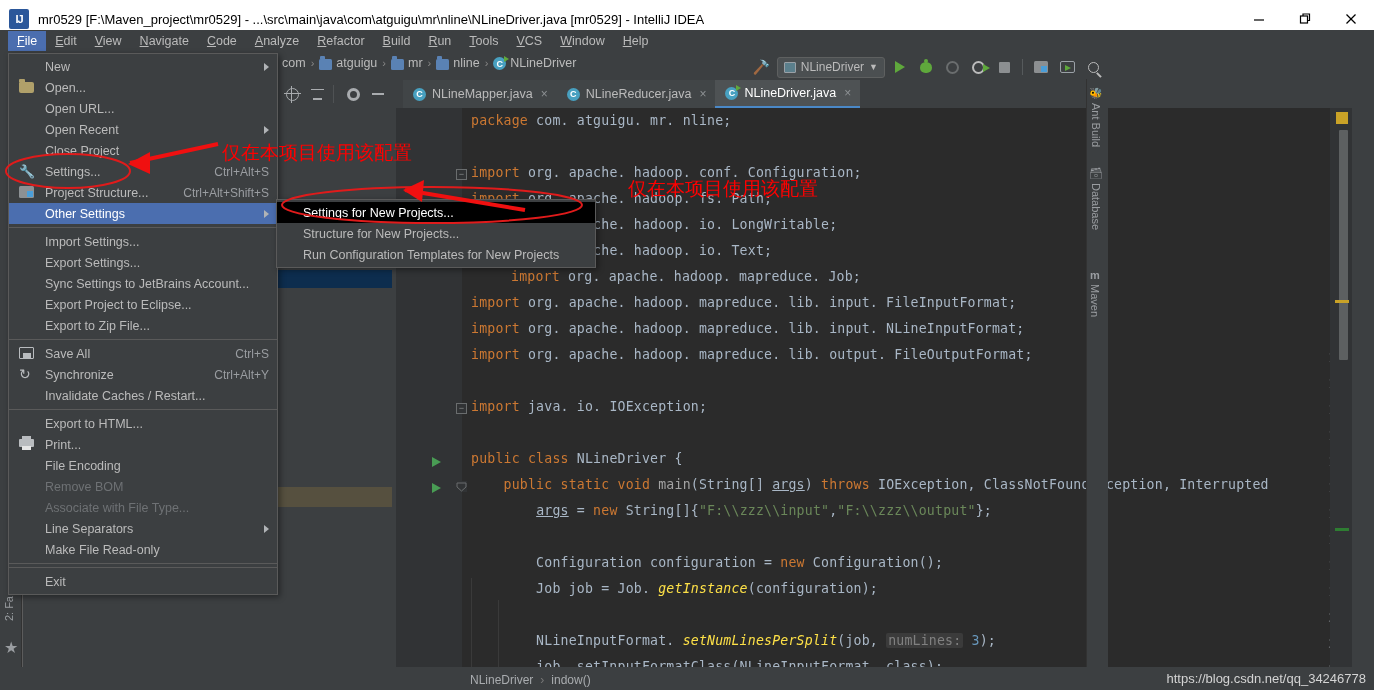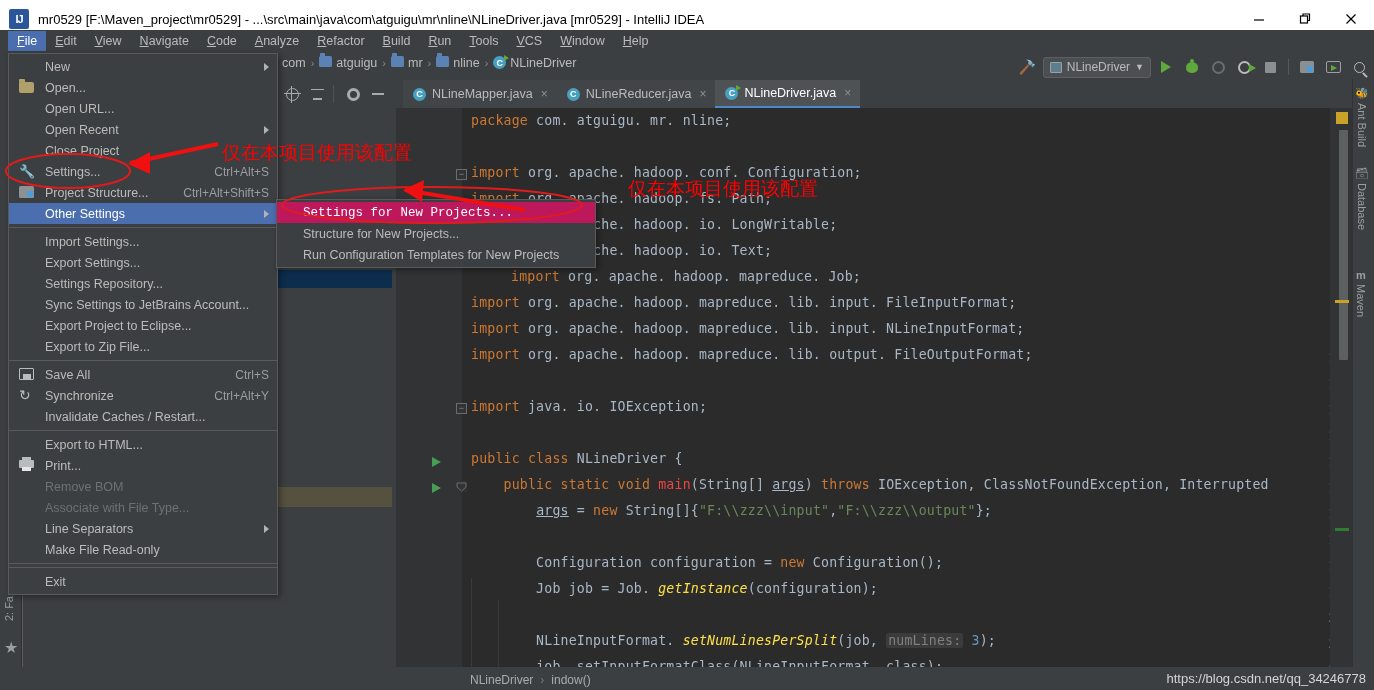--- a/index.html
+++ b/index.html
@@ -1,18 +1,18 @@
 <!DOCTYPE html>
 <html><head>
 <meta charset="utf-8">
 <style>
   * { box-sizing: border-box; margin:0; padding:0; }
   html,body { width:1374px; height:690px; overflow:hidden; background:#3c3f41;
     font-family:"Liberation Sans", sans-serif; }
-  #app { position:relative; width:1374px; height:690px; background:#3c3f41; }
+  #app { position:relative; width:1108px; height:690px; background:#3c3f41; }
 
   
   .titlebar { position:absolute; left:0; top:0; width:1374px; height:38px;
     background:#ffffff; display:flex; align-items:center; }
   .tb-icon { width:20px; height:20px; margin-left:9px; margin-right:9px;
     background:#2b579a; border-radius:2px; position:relative; flex:0 0 auto; }
   .tb-icon::after{ content:"IJ"; position:absolute; inset:0; color:#fff; font-size:11px;
     font-weight:bold; display:flex; align-items:center; justify-content:center; letter-spacing:-1px;}
   .tb-title { font-size:13px; color:#000; white-space:nowrap; overflow:hidden; }
   .tb-btns { margin-left:auto; display:flex; height:38px; }
@@ -22,21 +22,21 @@
 
   
   .menubar { position:absolute; left:0; top:30px; width:1374px; height:22px;
     background:#3c3f41; display:flex; align-items:center; padding-left:8px; }
   .menubar-item { font-size:12.5px; color:#bbbbbb; padding:3px 9px; white-space:nowrap; }
   .menubar-item.active { background:#4b6eaf; color:#ffffff; }
   .menubar-item u { text-decoration:underline; }
   .crumbs { position:absolute; left:282px; top:56px; display:flex; align-items:center;
     font-size:12.5px; color:#bbbbbb; }
   .crumbs .sep { margin:0 5px; color:#888; font-size:11px; }
-  .crumb { display:flex; align-items:flex-start; gap:4px; }
+  .crumb { display:flex; align-items:flex-end; gap:4px; }
   .folder-ic { width:13px; height:11px; background:#5a82b4; border-radius:1.5px; position:relative; }
   .folder-ic::before{content:"";position:absolute;left:1px;top:-3px;width:5px;height:3px;background:#5a82b4;border-radius:1px 1px 0 0;}
   .class-ic { width:13px; height:13px; border-radius:50%; background:#48a0c0; color:#fff;
     font-size:9px; display:flex; align-items:center; justify-content:center; font-weight:bold;}
   .class-ic.run::after{content:"";position:absolute;margin-left:14px;margin-top:-10px;
     width:0;height:0;border-left:5px solid #5fa83c;border-top:3px solid transparent;border-bottom:3px solid transparent;}
 
   .nav-right { position:absolute; right:4px; top:55px; display:flex; align-items:center; gap:4px; height:24px; }
   .run-combo { display:flex; align-items:center; gap:5px; border:1px solid #5e6060; border-radius:3px;
     padding:2px 6px; height:21px; color:#bbb; font-size:12px; background:#4b4f51; }
@@ -105,21 +105,21 @@
   .runmark { position:absolute; left:36px; width:0;height:0;
     border-left:9px solid #499c54;border-top:5.5px solid transparent;border-bottom:5.5px solid transparent;}
   .foldmark { position:absolute; left:60px; width:11px; height:11px; border:1px solid #6a6d6e;
     color:#8a8d8f; font-size:9px; line-height:9px; text-align:center; background:#313335; }
   .foldmark.arrow { border:none; }
   .codeline { position:absolute; left:75px; white-space:pre; font-size:13.2px;
     font-family:"DejaVu Sans Mono", monospace; color:#a9b7c6; letter-spacing:0.2px; }
   .kw { color:#cc7832; }
   .str { color:#6a8759; }
   .num { color:#6897bb; }
-  .mth { color:#ef4444; }
+  .mth { color:#a3a3a3; }
   .itl { font-style:italic; color:#fde047; }
   .fld { color:#a9b7c6; text-decoration:underline; }
   .hintbg { background:#3b3b3b; color:#808080; font-style:normal; padding:0 2px; border-radius:2px;}
   .vline { position:absolute; left:75px; top:470px; width:1px; height:195px; background:#3a3a3a; }
   .vline2 { position:absolute; left:102px; top:492px; width:1px; height:173px; background:#3a3a3a; }
 
   
   .markbar { position:absolute; right:0; top:0; width:22px; height:559px; background:#313335; }
   .errbox { position:absolute; right:4px; top:4px; width:12px; height:12px; background:#c9a227; }
   .mk { position:absolute; right:3px; width:14px; height:3px; }
@@ -161,21 +161,21 @@
   .ic-sync { color:#b9bcbf; font-size:14px; line-height:15px; }
   .ic-print { background:#b9bcbf; height:8px!important; top:5px!important; border-radius:1px; position:relative;}
   .ic-print::before{content:"";position:absolute;left:3px;top:-3px;width:9px;height:3px;background:#b9bcbf;}
   .ic-print::after{content:"";position:absolute;left:3px;bottom:-3px;width:9px;height:4px;background:#e6e6e6;}
 
   
   .submenu { position:absolute; left:276px; top:199px; width:320px; background:#3c3f41;
     border:1px solid #5a5a5a; padding:2px 0; z-index:45; box-shadow:2px 2px 6px rgba(0,0,0,.4); }
   .smi { height:21px; display:flex; align-items:center; font-size:12.5px; color:#bbbbbb;
     padding:0 10px 0 26px; white-space:nowrap; }
-  .smi.sel { background:#be185d; color:#ffffff;font-family:Liberation Mono, monospace; }
+  .smi.sel { background:#000000; color:#ffffff; }
 
   
   .anno { position:absolute; z-index:60; pointer-events:none; }
   .anno-text { position:absolute; color:#ff0000; font-size:19px; white-space:nowrap;
     font-family:"DejaVu Sans", sans-serif; z-index:61; }
 </style>
 </head>
 <body>
 
 <div id="app">
@@ -449,23 +449,20 @@
         <span class="arrow"></span>
       </div>
       <div class="msep"></div>
       <div class="mi">
         <span>Import Settings...</span>
       </div>
       <div class="mi">
         <span>Export Settings...</span>
       </div>
       <div class="mi">
-        <span>Settings Repository...</span>
-      </div>
-      <div class="mi">
         <span>Sync Settings to JetBrains Account...</span>
       </div>
       <div class="mi">
         <span>Export Project to Eclipse...</span>
       </div>
       <div class="mi">
         <span>Export to Zip File...</span>
       </div>
       <div class="msep"></div>
       <div class="mi">
@@ -481,20 +478,23 @@
       <div class="mi">
         <span>Invalidate Caches / Restart...</span>
       </div>
       <div class="msep"></div>
       <div class="mi">
         <span>Export to HTML...</span>
       </div>
       <div class="mi">
         <span class="ico ic-print"></span>
         <span>Print...</span>
+      </div>
+      <div class="mi">
+        <span>File Encoding</span>
       </div>
       <div class="mi disabled">
         <span>Remove BOM</span>
       </div>
       <div class="mi disabled">
         <span>Associate with File Type...</span>
       </div>
       <div class="mi">
         <span>Line Separators</span>
         <span class="arrow"></span>

